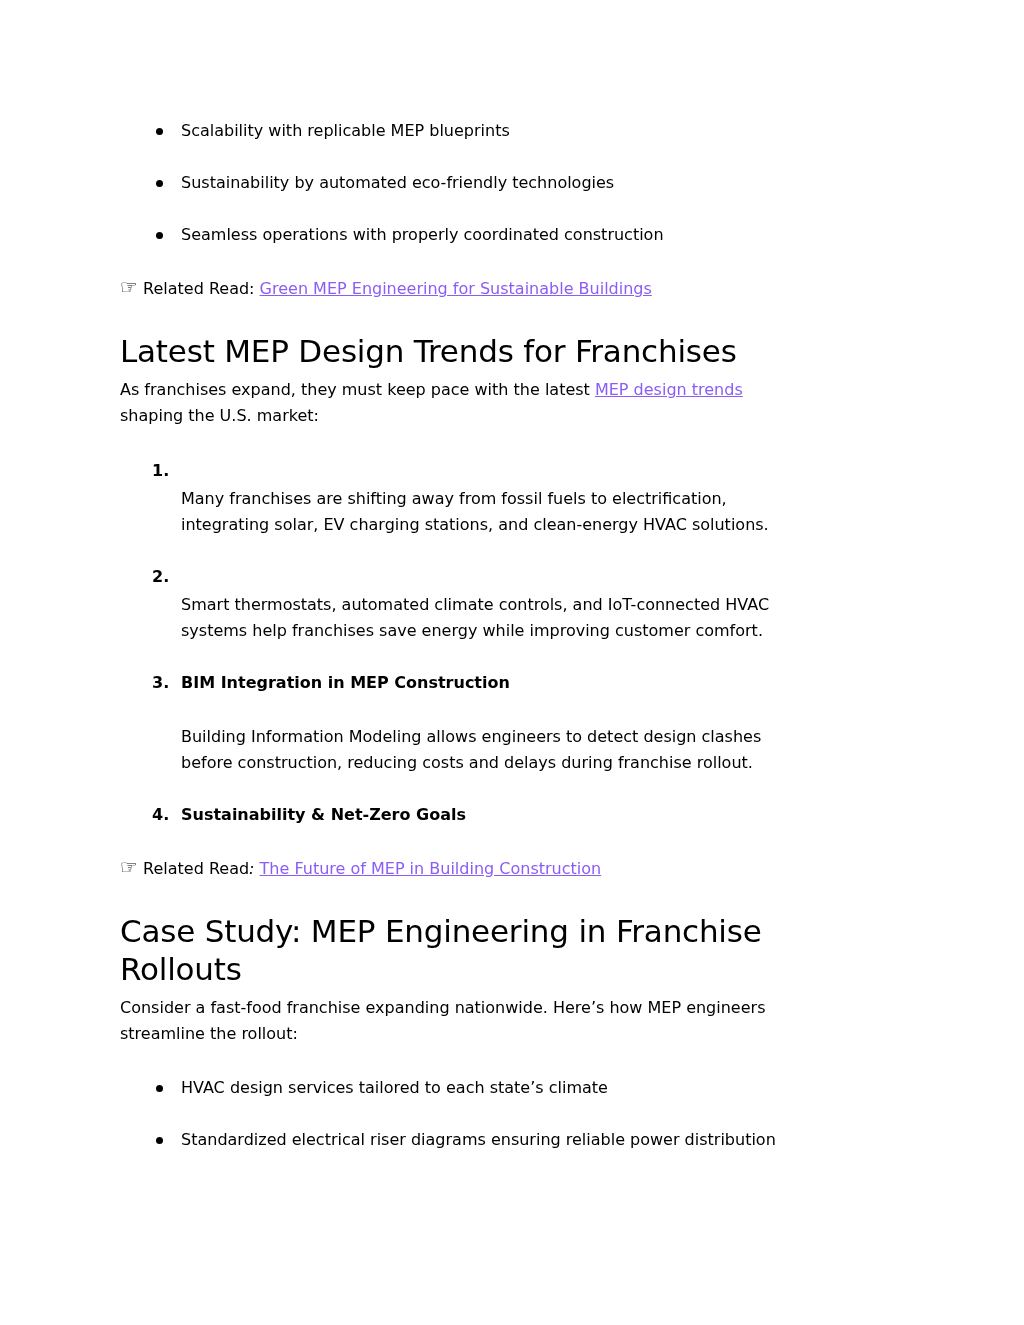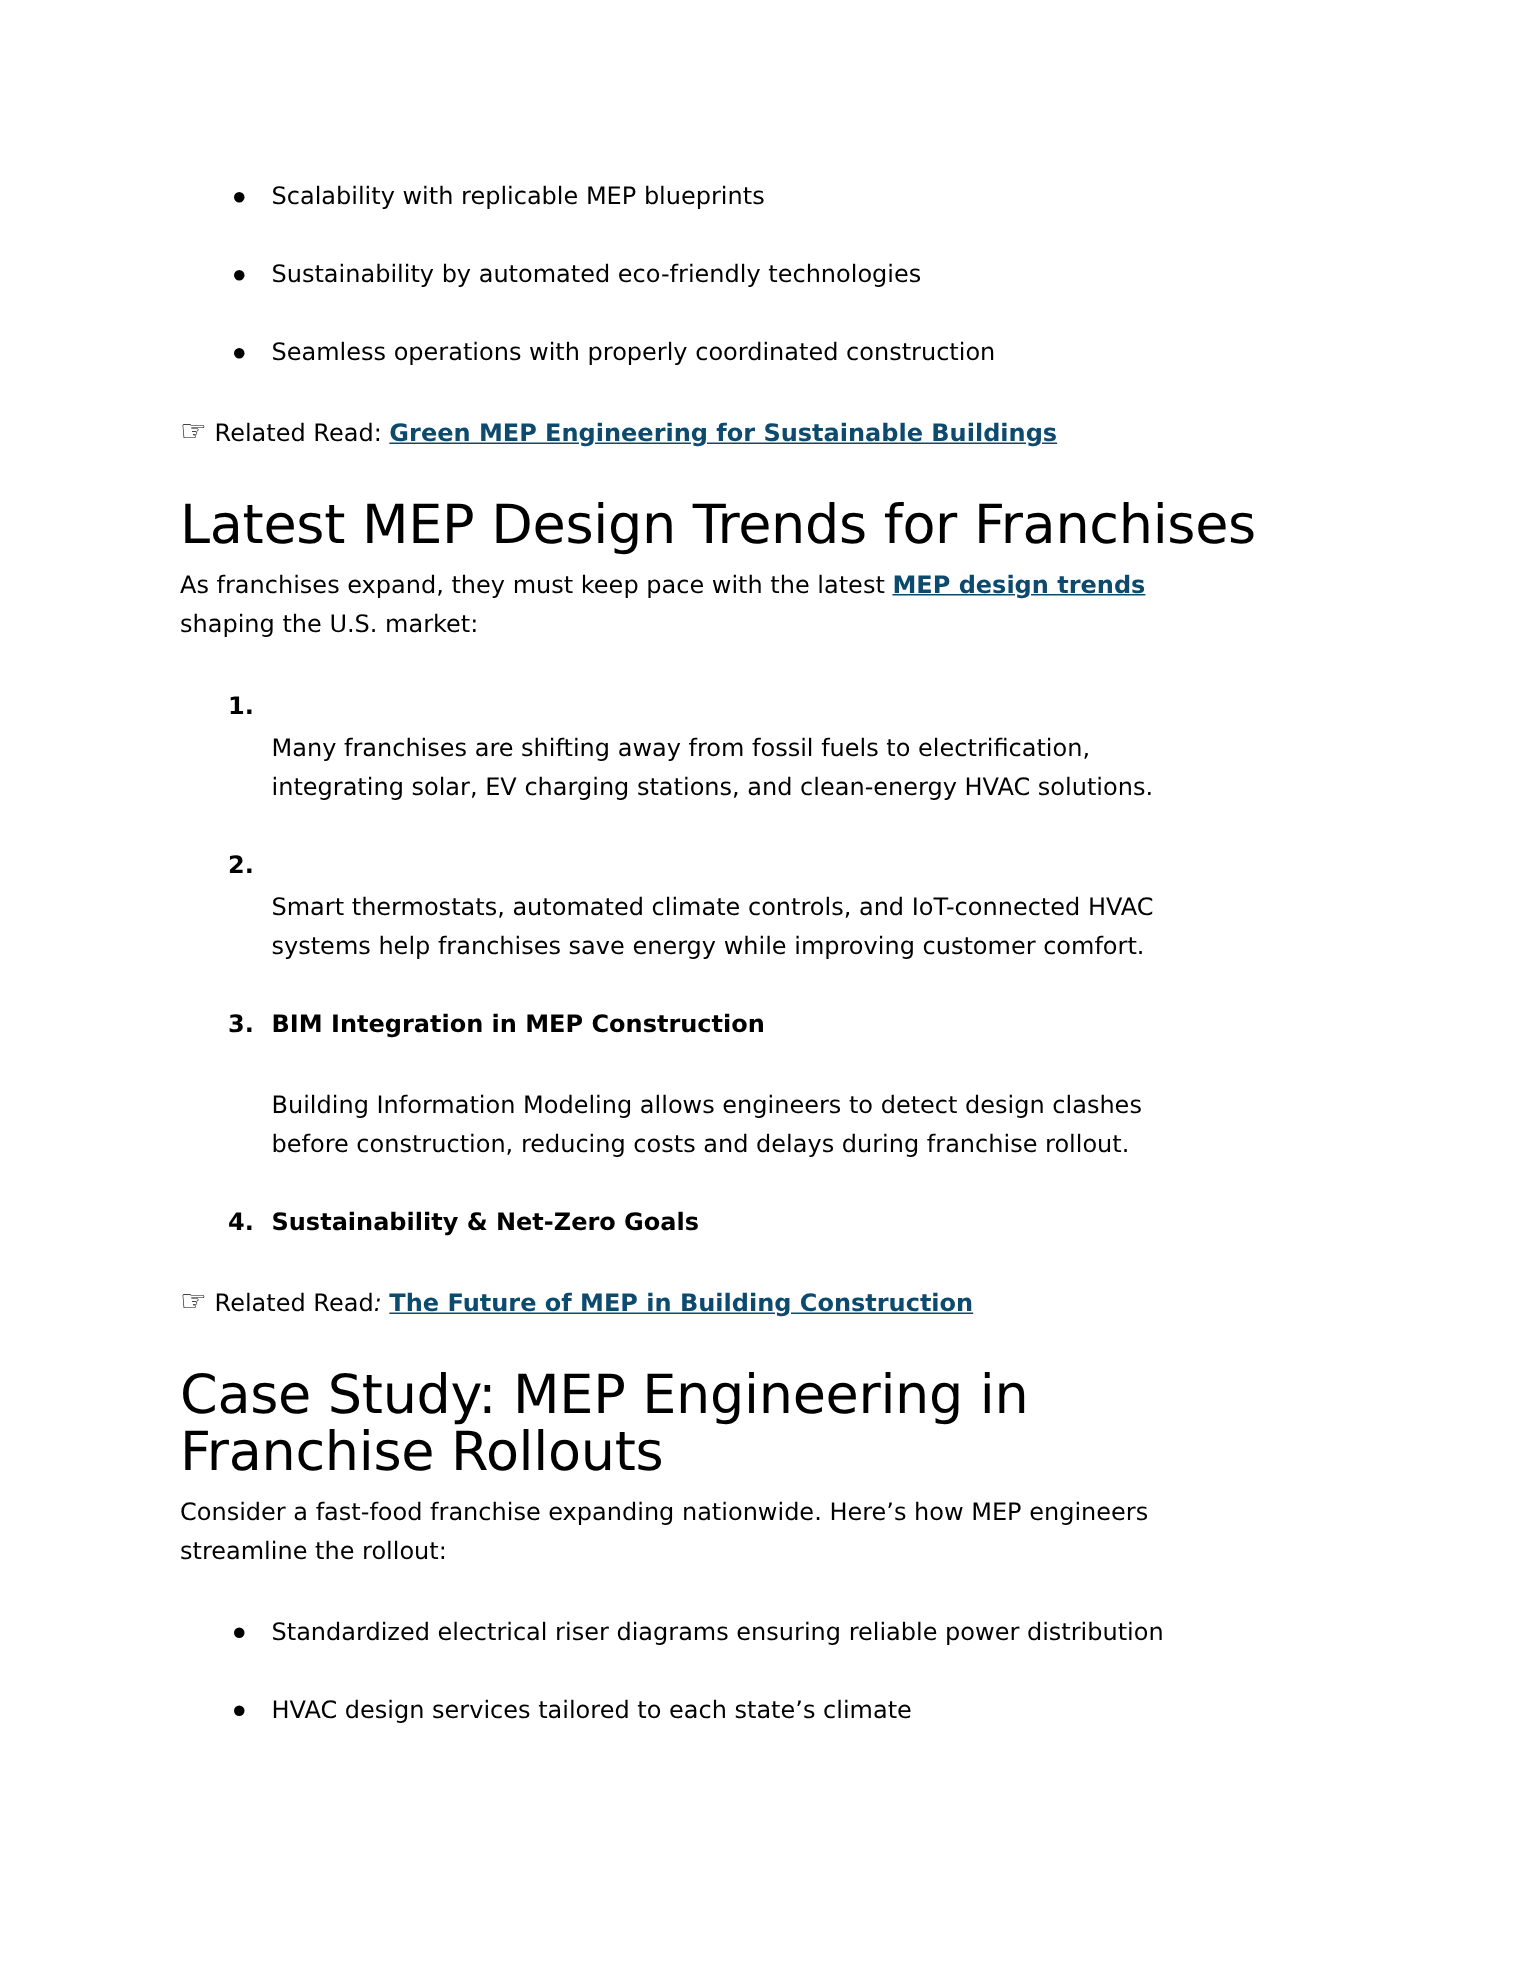--- a/index.html
+++ b/index.html
@@ -29,29 +29,28 @@
     background: #000;
     margin: 10px 18px 0 36px;
   }
   .bullet-text { flex: 1; }
 
   
   .related { margin: 0 0 0 0; line-height: 26px; }
   .hand-icon { font-size: 20px; line-height: 26px; }
   .italic { font-style: italic; }
   a.doc-link {
-    color: #0c4a6e;
+    color: #8b5cf6;
     text-decoration: underline;
     cursor: pointer;
-    font-weight: bold;
   }
 
   
   h2.doc-heading {
-    font-size: 36px;
+    font-size: 31px;
     font-weight: 400;
     line-height: 38px;
     margin: 30px 0 7px 0;
     letter-spacing: -0.2px;
   }
 
   .para { margin: 0; }
   .pre { white-space: pre-line; }
 
   
@@ -126,21 +125,21 @@
   <p class="related related-2"><span class="hand-icon">☞</span> <span>Related Read</span><span class="italic">:</span> <a class="doc-link">The Future of MEP in Building Construction</a></p>
 
   <h2 class="doc-heading">Case Study: MEP Engineering in Franchise Rollouts</h2>
 
   <p class="para pre">Consider a fast-food franchise expanding nationwide. Here’s how MEP engineers
 streamline the rollout:</p>
 
   <div class="bullet-list case-bullets">
     <div class="bullet-row">
       <span class="bullet-dot"></span>
-      <span class="bullet-text">Standardized electrical riser diagrams ensuring reliable power distribution</span>
+      <span class="bullet-text">HVAC design services tailored to each state’s climate</span>
     </div>
     <div class="bullet-row">
       <span class="bullet-dot"></span>
-      <span class="bullet-text">HVAC design services tailored to each state’s climate</span>
+      <span class="bullet-text">Standardized electrical riser diagrams ensuring reliable power distribution</span>
     </div>
   </div>
 
 </div>
 
 </body></html>

